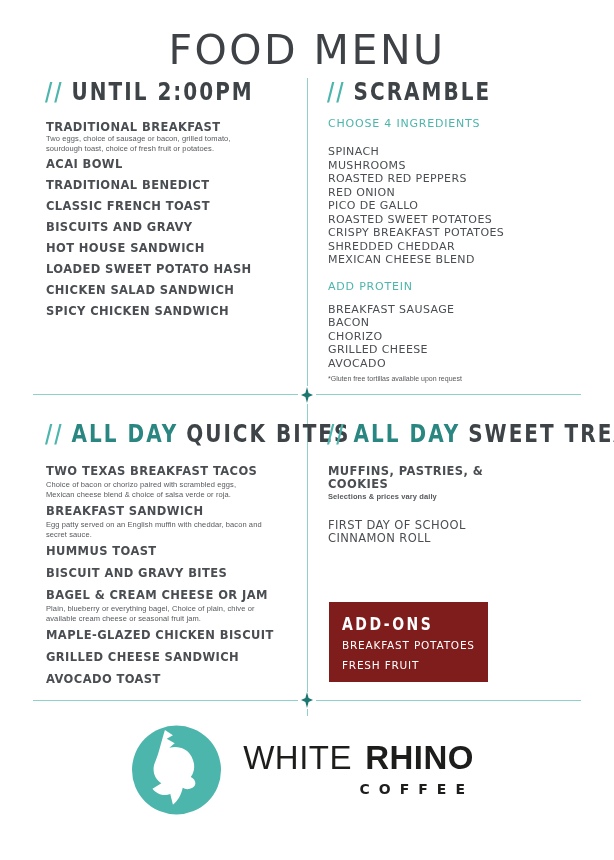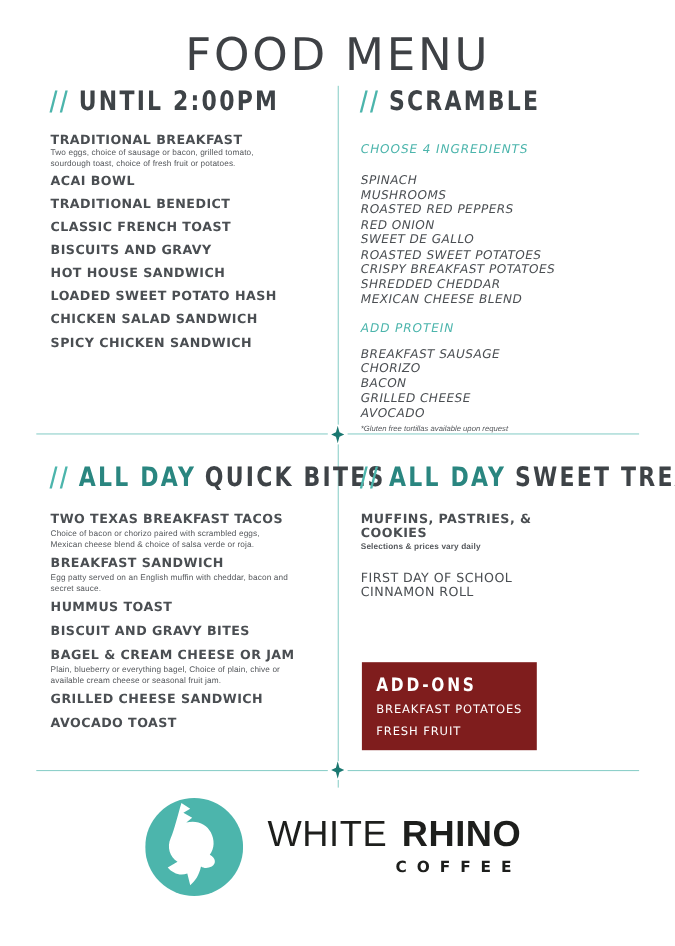--- a/index.html
+++ b/index.html
@@ -111,49 +111,50 @@
     <div class="mname">ACAI BOWL</div>
     <div class="mname">TRADITIONAL BENEDICT</div>
     <div class="mname">CLASSIC FRENCH TOAST</div>
     <div class="mname">BISCUITS AND GRAVY</div>
     <div class="mname">HOT HOUSE SANDWICH</div>
     <div class="mname">LOADED SWEET POTATO HASH</div>
     <div class="mname">CHICKEN SALAD SANDWICH</div>
     <div class="mname">SPICY CHICKEN SANDWICH</div>
   </div>
 
-  <div class="col" style="left:328px;top:130px;width:260px;font-style:italic;">
+  <div class="col" style="left:328px;top:118px;width:260px;">
     <div class="subhead" style="margin-bottom:15px;">CHOOSE 4 INGREDIENTS</div>
     <div class="ing">SPINACH</div>
     <div class="ing">MUSHROOMS</div>
     <div class="ing">ROASTED RED PEPPERS</div>
     <div class="ing">RED ONION</div>
-    <div class="ing">SWEET DE GALLO</div>
+    <div class="ing">PICO DE GALLO</div>
     <div class="ing">ROASTED SWEET POTATOES</div>
     <div class="ing">CRISPY BREAKFAST POTATOES</div>
     <div class="ing">SHREDDED CHEDDAR</div>
     <div class="ing">MEXICAN CHEESE BLEND</div>
     <div class="subhead" style="margin-top:14px;margin-bottom:10px;">ADD PROTEIN</div>
     <div class="ing">BREAKFAST SAUSAGE</div>
+    <div class="ing">BACON</div>
     <div class="ing">CHORIZO</div>
-    <div class="ing">BACON</div>
     <div class="ing">GRILLED CHEESE</div>
     <div class="ing">AVOCADO</div>
     <div class="note">*Gluten free tortillas available upon request</div>
   </div>
 
   <div class="col col-qb" style="left:46px;top:465px;width:260px;">
     <div class="mname">TWO TEXAS BREAKFAST TACOS</div>
     <div class="mdesc">Choice of bacon or chorizo paired with scrambled eggs, Mexican cheese blend &amp; choice of salsa verde or roja.</div>
     <div class="mname">BREAKFAST SANDWICH</div>
     <div class="mdesc">Egg patty served on an English muffin with cheddar, bacon and secret sauce.</div>
     <div class="mname">HUMMUS TOAST</div>
     <div class="mname">BISCUIT AND GRAVY BITES</div>
     <div class="mname">BAGEL &amp; CREAM CHEESE OR JAM</div>
     <div class="mdesc">Plain, blueberry or everything bagel, Choice of plain, chive or available cream cheese or seasonal fruit jam.</div>
+    <div class="mname">MAPLE-GLAZED CHICKEN BISCUIT</div>
     <div class="mname">GRILLED CHEESE SANDWICH</div>
     <div class="mname">AVOCADO TOAST</div>
   </div>
 
   <div class="col" style="left:328px;top:465px;width:200px;">
     <div class="mname">MUFFINS, PASTRIES, &amp; COOKIES</div>
     <div class="mdesc" style="margin-bottom:17px;font-weight:bold;">Selections &amp; prices vary daily</div>
     <div class="twoline">FIRST DAY OF SCHOOL</div>
     <div class="twoline">CINNAMON ROLL</div>
   </div>

